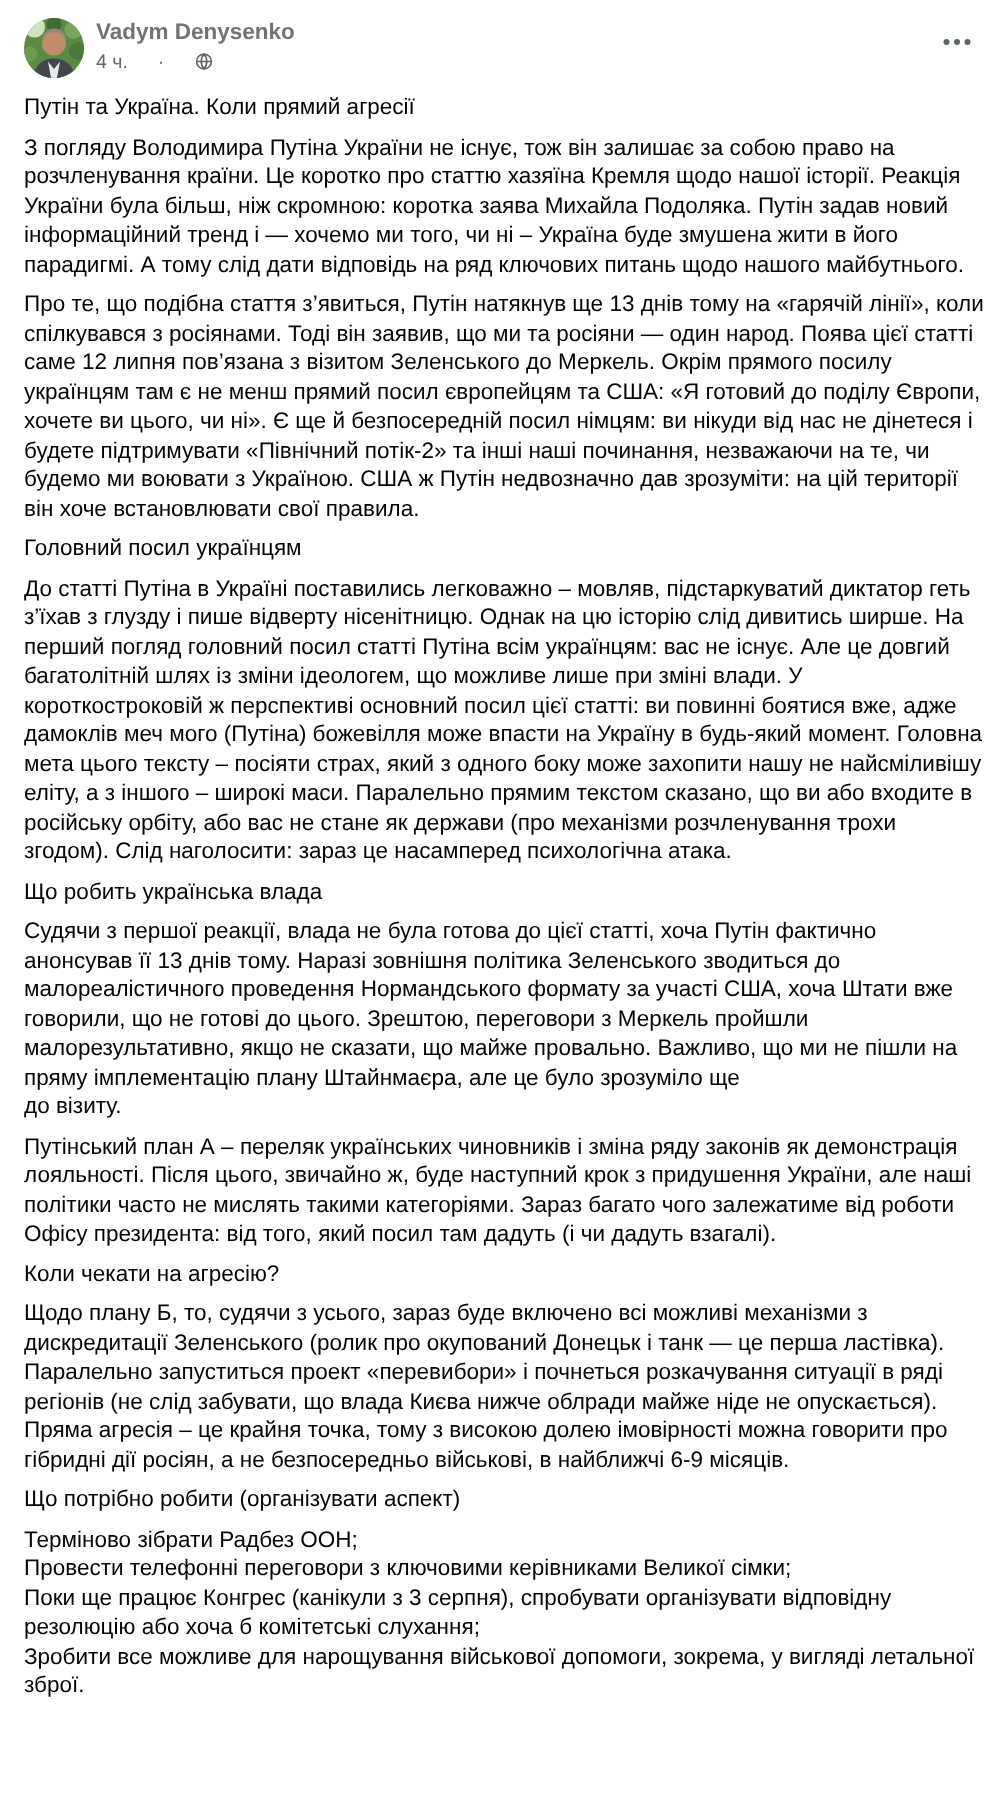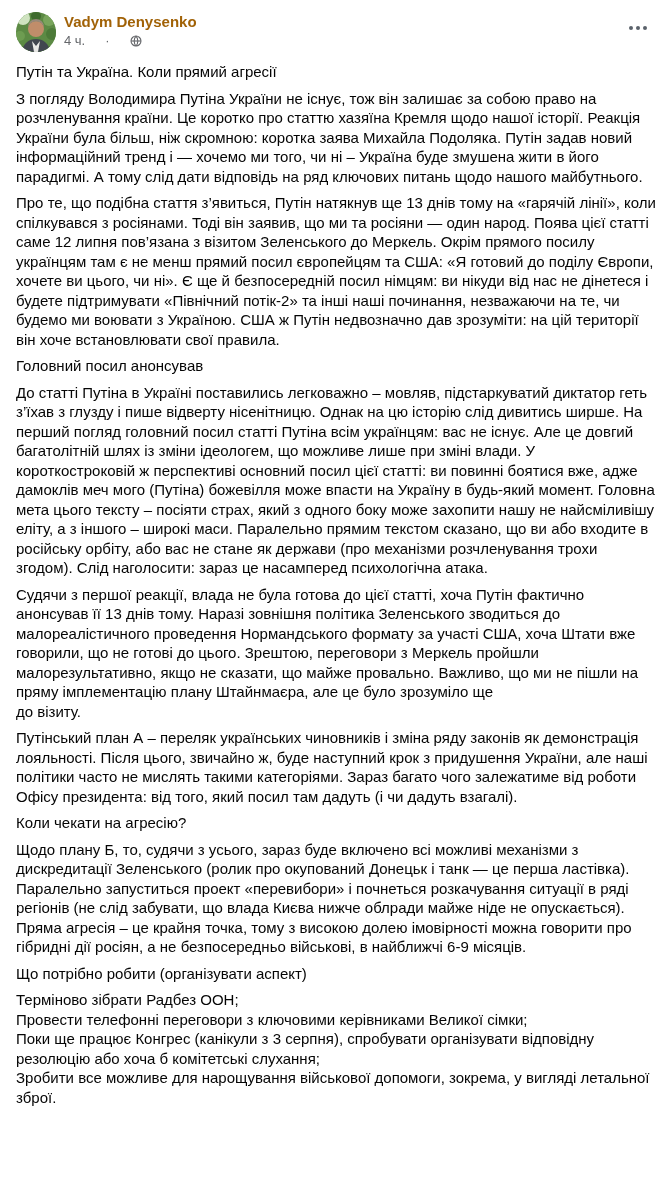--- a/index.html
+++ b/index.html
@@ -12,21 +12,21 @@
   .post-header{
     display:flex;align-items:flex-start;padding:12px 16px 10px 16px;box-sizing:border-box;
   }
   .avatar{
     width:40px;height:40px;border-radius:50%;overflow:hidden;flex:0 0 40px;
     cursor:pointer;
   }
   .avatar svg{display:block;width:40px;height:40px;}
   .head-meta{flex:1 1 auto;margin-left:8px;min-width:0;}
   .author{
-    font-size:15px;font-weight:700;color:#a16207;line-height:19px;cursor:pointer;
+    font-size:15px;font-weight:700;color:#737373;line-height:19px;cursor:pointer;
   }
   .meta-row{
     display:flex;align-items:center;gap:20px;margin-top:2px;
     font-size:13px;color:#65676b;line-height:16px;
   }
   .meta-row .globe{width:12px;height:12px;display:inline-block;}
   .menu-btn{
     flex:0 0 auto;display:flex;align-items:center;justify-content:center;
     width:36px;height:36px;border:none;background:transparent;border-radius:50%;
     cursor:pointer;margin-top:-2px;
@@ -86,22 +86,23 @@
           <i></i>
           <i></i>
         </span>
     </button>
   </div>
 
   <div class="post-body">
     <p class="txt">Путін та Україна. Коли прямий агресії</p>
     <p class="txt">З погляду Володимира Путіна України не існує, тож він залишає за собою право на розчленування країни. Це коротко про статтю хазяїна Кремля щодо нашої історії. Реакція України була більш, ніж скромною: коротка заява Михайла Подоляка. Путін задав новий інформаційний тренд і — хочемо ми того, чи ні – Україна буде змушена жити в його парадигмі. А тому слід дати відповідь на ряд ключових питань щодо нашого майбутнього.</p>
     <p class="txt">Про те, що подібна стаття з’явиться, Путін натякнув ще 13 днів тому на «гарячій лінії», коли спілкувався з росіянами. Тоді він заявив, що ми та росіяни — один народ. Поява цієї статті саме 12 липня пов’язана з візитом Зеленського до Меркель. Окрім прямого посилу українцям там є не менш прямий посил європейцям та США: «Я готовий до поділу Європи, хочете ви цього, чи ні». Є ще й безпосередній посил німцям: ви нікуди від нас не дінетеся і будете підтримувати «Північний потік-2» та інші наші починання, незважаючи на те, чи будемо ми воювати з Україною. США ж Путін недвозначно дав зрозуміти: на цій території він хоче встановлювати свої правила.</p>
-    <p class="txt">Головний посил анонсував</p>
+    <p class="txt">Головний посил українцям</p>
     <p class="txt">До статті Путіна в Україні поставились легковажно – мовляв, підстаркуватий диктатор геть з’їхав з глузду і пише відверту нісенітницю. Однак на цю історію слід дивитись ширше. На перший погляд головний посил статті Путіна всім українцям: вас не існує. Але це довгий багатолітній шлях із зміни ідеологем, що можливе лише при зміні влади. У короткостроковій ж перспективі основний посил цієї статті: ви повинні боятися вже, адже дамоклів меч мого (Путіна) божевілля може впасти на Україну в будь-який момент. Головна мета цього тексту – посіяти страх, який з одного боку може захопити нашу не найсміливішу еліту, а з іншого – широкі маси. Паралельно прямим текстом сказано, що ви або входите в російську орбіту, або вас не стане як держави (про механізми розчленування трохи згодом). Слід наголосити: зараз це насамперед психологічна атака.</p>
+    <p class="txt">Що робить українська влада</p>
     <p class="txt">Судячи з першої реакції, влада не була готова до цієї статті, хоча Путін фактично анонсував її 13 днів тому. Наразі зовнішня політика Зеленського зводиться до малореалістичного проведення Нормандського формату за участі США, хоча Штати вже говорили, що не готові до цього. Зрештою, переговори з Меркель пройшли малорезультативно, якщо не сказати, що майже провально. Важливо, що ми не пішли на пряму імплементацію плану Штайнмаєра, але це було зрозуміло ще
 до візиту.</p>
     <p class="txt">Путінський план А – переляк українських чиновників і зміна ряду законів як демонстрація лояльності. Після цього, звичайно ж, буде наступний крок з придушення України, але наші політики часто не мислять такими категоріями. Зараз багато чого залежатиме від роботи Офісу президента: від того, який посил там дадуть (і чи дадуть взагалі).</p>
     <p class="txt">Коли чекати на агресію?</p>
     <p class="txt">Щодо плану Б, то, судячи з усього, зараз буде включено всі можливі механізми з дискредитації Зеленського (ролик про окупований Донецьк і танк — це перша ластівка). Паралельно запуститься проект «перевибори» і почнеться розкачування ситуації в ряді регіонів (не слід забувати, що влада Києва нижче облради майже ніде не опускається). Пряма агресія – це крайня точка, тому з високою долею імовірності можна говорити про гібридні дії росіян, а не безпосередньо військові, в найближчі 6-9 місяців.</p>
     <p class="txt">Що потрібно робити (організувати аспект)</p>
     <p class="txt no-gap">Терміново зібрати Радбез ООН;
 Провести телефонні переговори з ключовими керівниками Великої сімки;
 Поки ще працює Конгрес (канікули з 3 серпня), спробувати організувати відповідну резолюцію або хоча б комітетські слухання;
 Зробити все можливе для нарощування військової допомоги, зокрема, у вигляді летальної зброї.</p>

